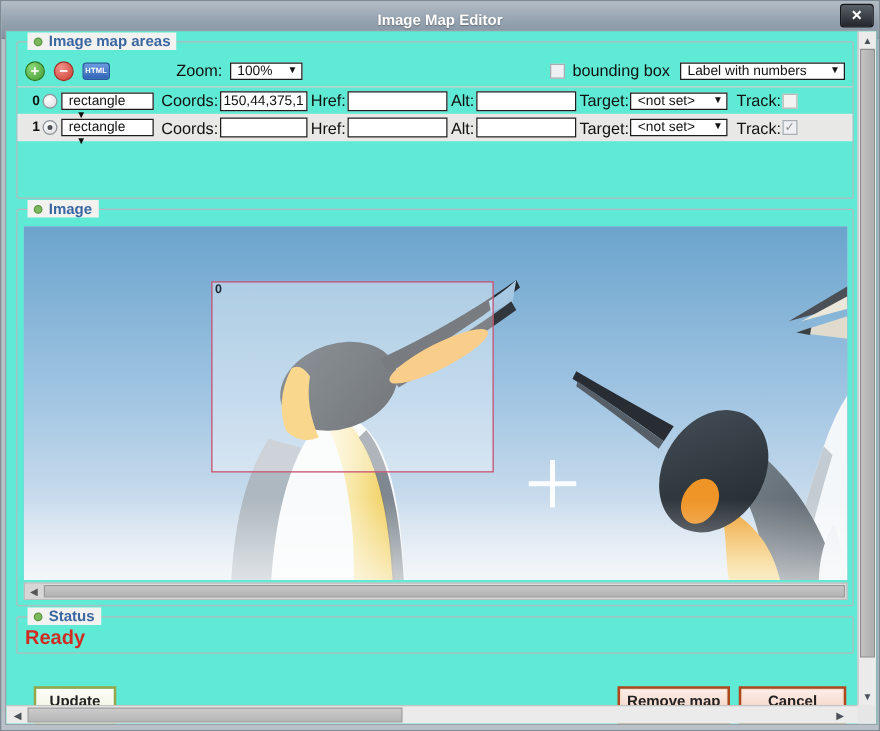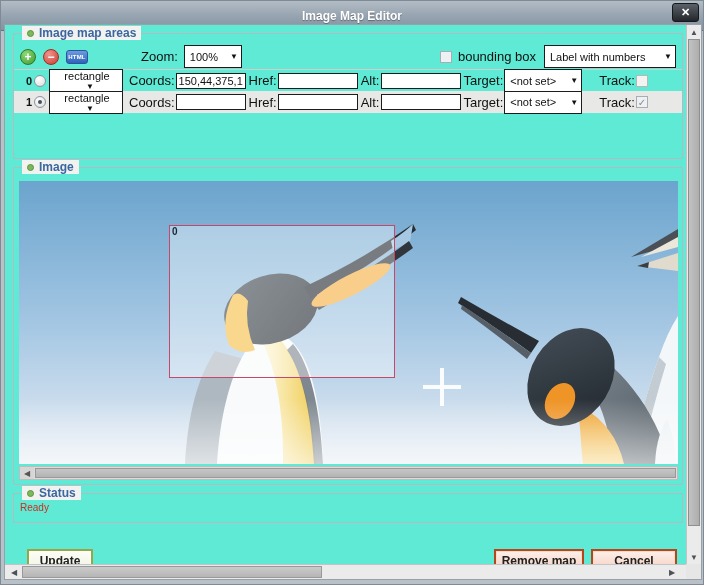--- a/index.html
+++ b/index.html
@@ -32,41 +32,41 @@
   .am-toolbar { height:36px; padding:10px 6px 0 6px; border-bottom:1px solid #cfcfcd;
     display:flex; align-items:center; }
   .tool-icon { width:16px; height:16px; border-radius:50%; color:#fff; font-weight:bold; font-size:12px;
     display:flex; align-items:center; justify-content:center; margin-right:7px; cursor:pointer; line-height:1; }
   .icon-add { background:radial-gradient(circle at 35% 30%, #8ed97a, #3f9a2f); border:1px solid #2f7a22; }
   .icon-del { background:radial-gradient(circle at 35% 30%, #f1938c, #cc3b30); border:1px solid #a32c23; }
   .icon-html { width:22px; height:14px; border-radius:3px; background:linear-gradient(#6d9be0,#2f63b8);
     border:1px solid #2a55a0; color:#fff; font-weight:bold; font-size:6px; display:flex; align-items:center;
     justify-content:center; margin-right:7px; cursor:pointer; letter-spacing:.2px; }
   .lbl { font-size:13px; color:#111; white-space:nowrap; }
-  .sel { height:23px; background:#fff; border:1px solid #1c1c1c; display:flex; align-items:center;
+  .sel { height:14px; background:#fff; border:1px solid #1c1c1c; display:flex; align-items:flex-start;
     justify-content:space-between; padding:0 3px 0 5px; font-size:11px; color:#111; cursor:pointer; }
   .sel .arrow { font-size:8px; margin-left:6px; color:#111; }
   .inp { height:16px; background:#fff; border:1px solid #1c1c1c; font-size:11px; padding:0 2px;
     font-family:"Liberation Sans", sans-serif; color:#111; }
   .cbx { width:12px; height:12px; border:1px solid #a7adb3; background:#eef0f3; display:flex;
     align-items:center; justify-content:center; font-size:10px; color:#8a8a8a; cursor:pointer; }
   .cbx.disabled { background:#f3f3f1; border-color:#b7b7b5; }
   .radio { width:12px; height:12px; border-radius:50%; border:1px solid #8d949a;
     background:radial-gradient(circle at 35% 30%, #ffffff, #d7dade); position:relative; cursor:pointer; }
   .radio.checked::after { content:""; position:absolute; left:3px; top:3px; width:4px; height:4px;
     border-radius:50%; background:#4a5056; }
 
   .area-row { height:21px; display:flex; align-items:center; padding:0 4px 0 6px; }
   .area-row.alt { background:#e8e8e6; height:22px; }
   .row-index { width:12px; text-align:right; font-size:11px; font-weight:bold; color:#111; margin-right:2px; }
   .area-row .sel.shape { width:74px; margin:0 3px;flex-direction:column; }
   .area-row .inp.coords { width:70px; }
   .area-row .inp.href { width:80px; }
   .area-row .inp.alt { width:80px; }
-  .area-row .sel.target { width:78px; margin-right:14px; }
+  .area-row .sel.target { width:78px; margin-right:4px; }
   .area-row .lbl { margin:0 1px 0 3px; }
 
   
   .fs-image { top:142px; height:318px; }
   .photo-wrap { position:absolute; left:5px; top:13px; width:659px; height:283px; overflow:hidden;
     background:#9cc0de; }
   .photo-wrap svg { display:block; }
   .map-rect { position:absolute; left:150px; top:44px; width:226px; height:153px;
     border:1px solid #c4486a; background:rgba(255,255,255,.38); }
   .map-rect .tag { position:absolute; left:2px; top:0; font-size:10px; font-weight:bold; color:#1c2430; }
@@ -76,21 +76,21 @@
 
   .img-hscroll { position:absolute; left:5px; right:4px; bottom:4px; height:14px; background:#dcdcdc;
     border:1px solid #bdbdbd; }
   .img-hscroll .sb-btn { position:absolute; left:0; top:0; width:14px; height:12px; display:flex;
     align-items:center; justify-content:center; background:#d6d6d6; color:#555; font-size:8px; cursor:pointer; }
   .img-hscroll .thumb { position:absolute; left:15px; right:1px; top:1px; height:10px;
     background:linear-gradient(#c6c6c6,#b2b2b2); border:1px solid #999; cursor:grab; }
 
   
   .fs-status { top:468px; height:30px; }
-  .status-text { position:absolute; left:6px; top:8px; font-size:10px; font-weight:normal; color:#d22b22; }
+  .status-text { position:absolute; left:6px; top:8px; font-size:16px; font-weight:bold; color:#d22b22; }
   .fs-code { top:506px; height:48px; }
 
   
   .btn { position:absolute; top:524px; height:30px; font-weight:bold; font-size:12px; color:#222;
     display:flex; align-items:flex-end; justify-content:center; padding-bottom:9px; cursor:pointer; z-index:3; }
   .btn-update { left:22px; width:66px; border:2px solid #97a648; box-shadow:inset 0 0 0 1px #fdfef8;
     background:linear-gradient(#fcfdf8,#edf0da); }
   .btn-remove { left:489px; width:90px; border:2px solid #b2461c; box-shadow:inset 0 0 0 1px #fbd9cb;
     background:linear-gradient(#fdf0ea,#f2c4b2); }
   .btn-cancel { left:586px; width:86px; border:2px solid #b2461c; box-shadow:inset 0 0 0 1px #fbd9cb;

